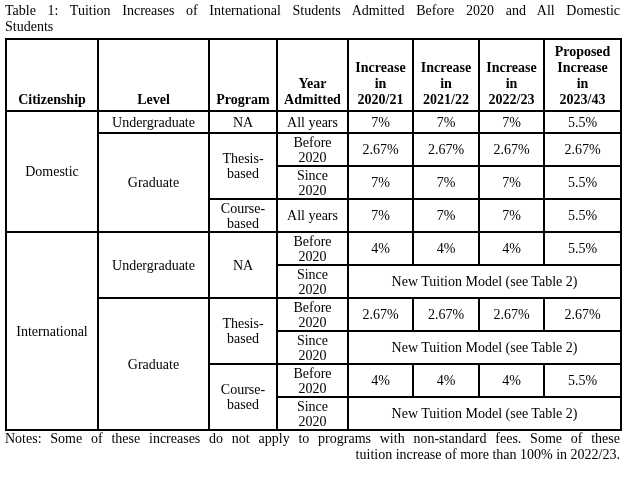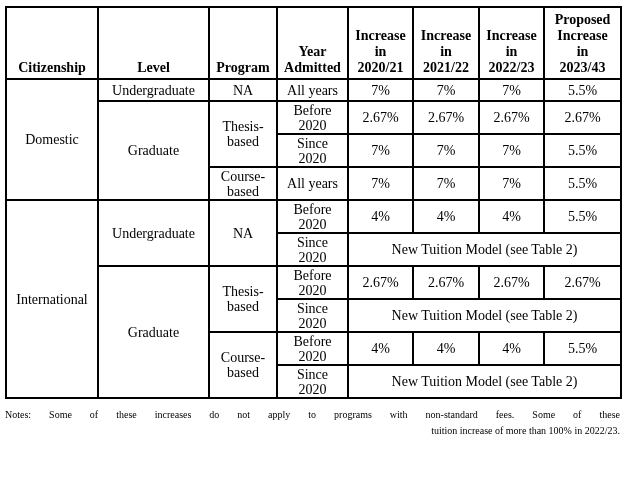--- a/index.html
+++ b/index.html
@@ -57,38 +57,42 @@
   table.tuition td {
     vertical-align: middle;
     line-height: 15px;
   }
   tr.header-row { height: 72px; }
   tr.row-single { height: 22px; }
   tr.row-double { height: 33px; }
   
   .notes {
     width: 615px;
-    margin-top: 8px;
-    font-size: 10px;
+    margin-top: 0;
+    font-size: 14px;
     line-height: 16px;
   }
   .notes .line-justify {
     text-align: justify;
     text-align-last: justify;
     word-spacing: 1px;
   }
   .notes .line-left {
     text-align: right;
   }
 </style>
 </head>
 <body>
 
 <div class="page">
 
+  <div class="caption">
+    <div class="line-justify">Table 1: Tuition Increases of International Students Admitted Before 2020 and All Domestic</div>
+    <div class="line-left">Students</div>
+  </div>
 
   <table class="tuition">
     <colgroup>
       <col style="width:92px">
       <col style="width:111px">
       <col style="width:68px">
       <col style="width:71px">
       <col style="width:65px">
       <col style="width:66px">
       <col style="width:65px">

